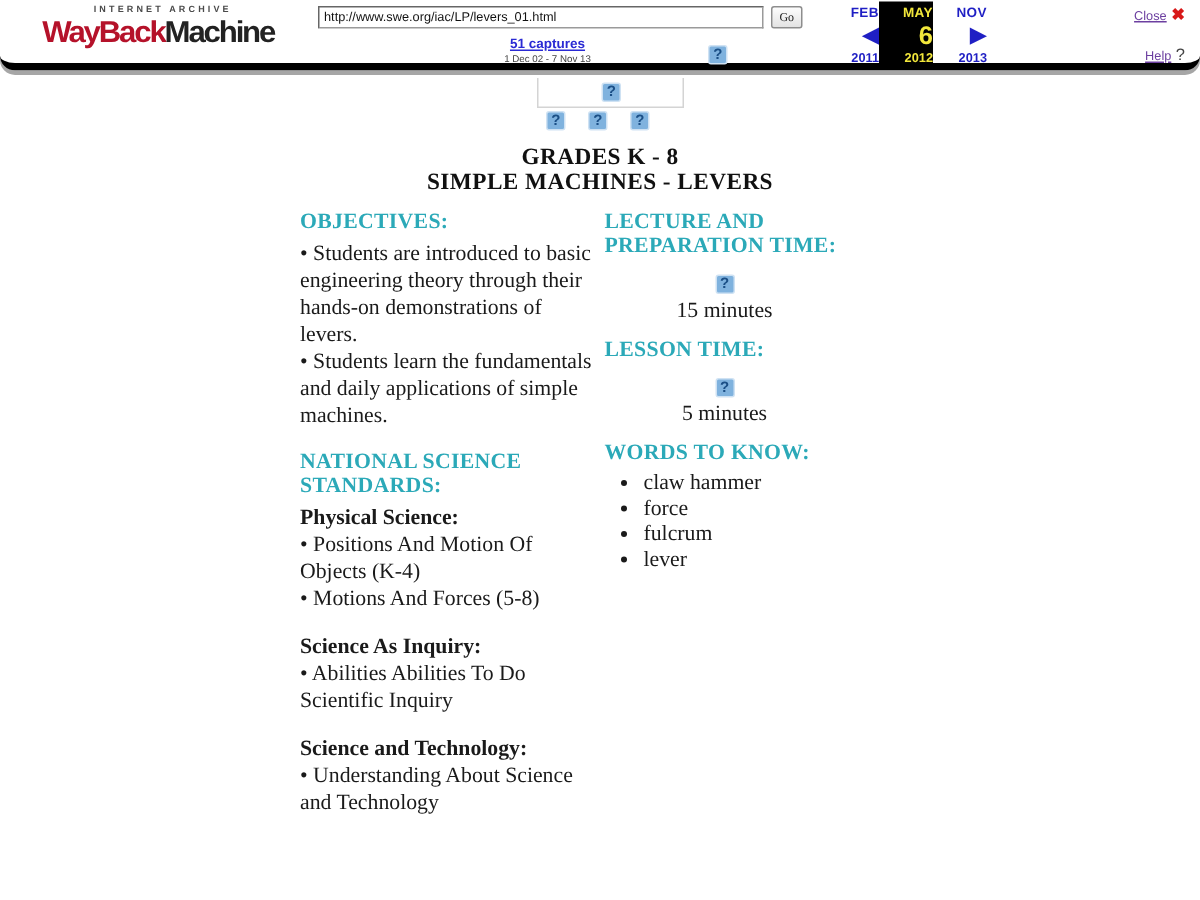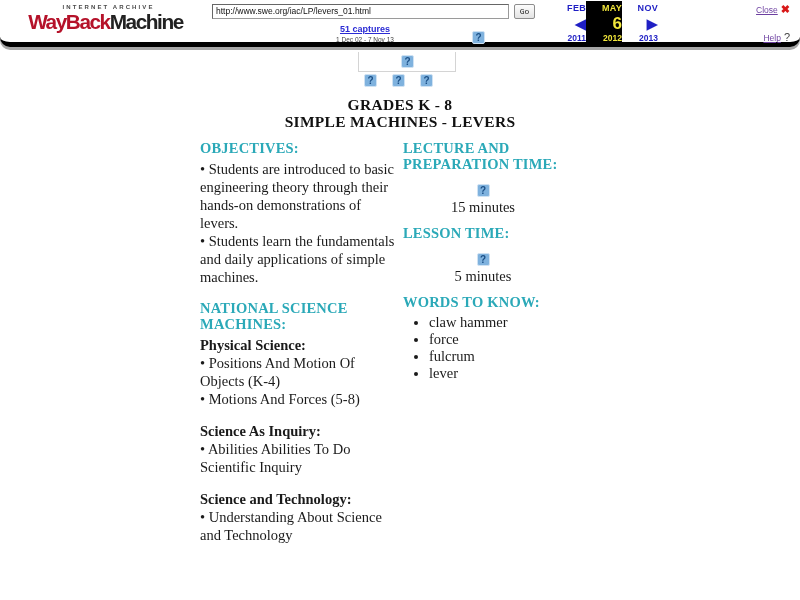--- a/index.html
+++ b/index.html
@@ -74,21 +74,21 @@
     white-space: nowrap;
     overflow: hidden;
   }
   #wm-go {
     position: absolute;
     left: 302px; top: 0;
     width: 21px; height: 15px;
     border: 1px solid #8d8d8d;
     border-radius: 2px;
     background: linear-gradient(#fdfdfd, #e3e3e3);
-    font-family: Liberation Mono, monospace;
+    font-family: Liberation Serif, serif;
     font-size: 8px;
     color: #222;
     text-align: center;
     line-height: 13px;
   }
 
   
   #wm-captures {
     position: absolute;
     left: 250px; top: 24px;
@@ -378,21 +378,21 @@
   <div id="columns">
 
     <div id="col-left">
 
       <h2 class="sec">OBJECTIVES:</h2>
       <p class="bul">•  Students are introduced to basic engineering theory through their hands-on demonstrations of levers.</p>
       <p class="bul">• Students learn the fundamentals and daily applications of simple machines.</p>
 
       <div class="gap"></div>
 
-      <h2 class="sec">NATIONAL SCIENCE MACHINES:</h2>
+      <h2 class="sec">NATIONAL SCIENCE STANDARDS:</h2>
 
       <h3 class="sub">Physical Science:</h3>
       <p class="bul">•  Positions And Motion Of Objects (K-4)</p>
       <p class="bul">•  Motions And Forces (5-8)</p>
 
       <div class="gap"></div>
 
       <h3 class="sub">Science As Inquiry:</h3>
       <p class="bul">•  Abilities Abilities To Do Scientific Inquiry</p>
 

